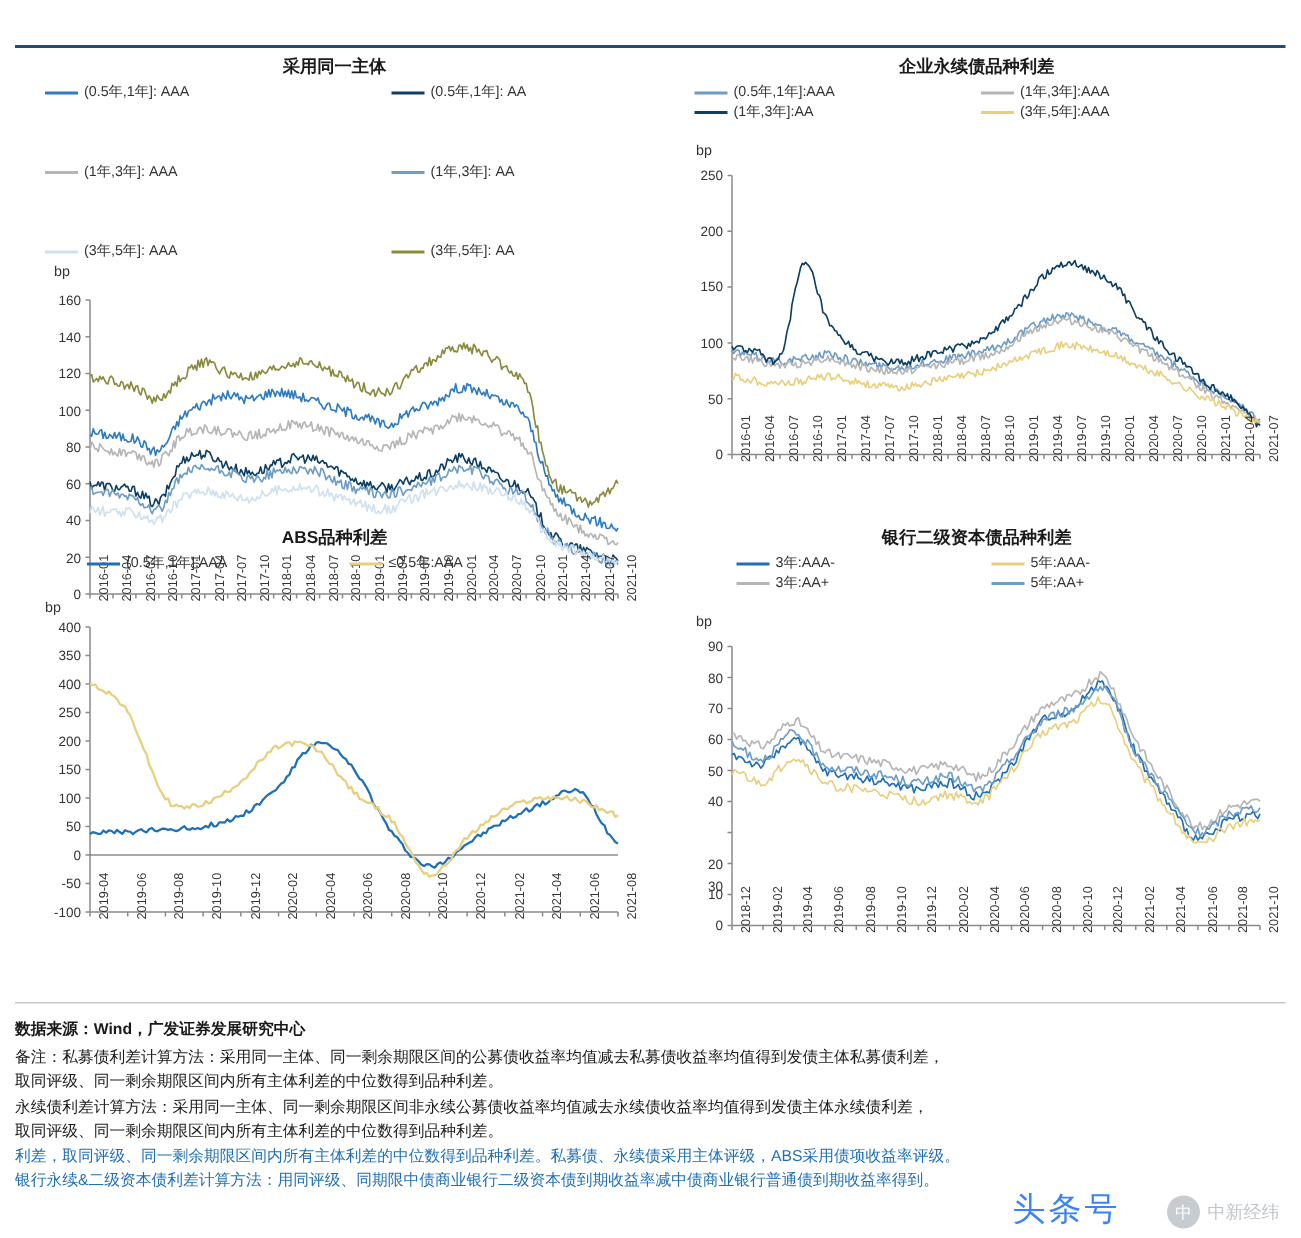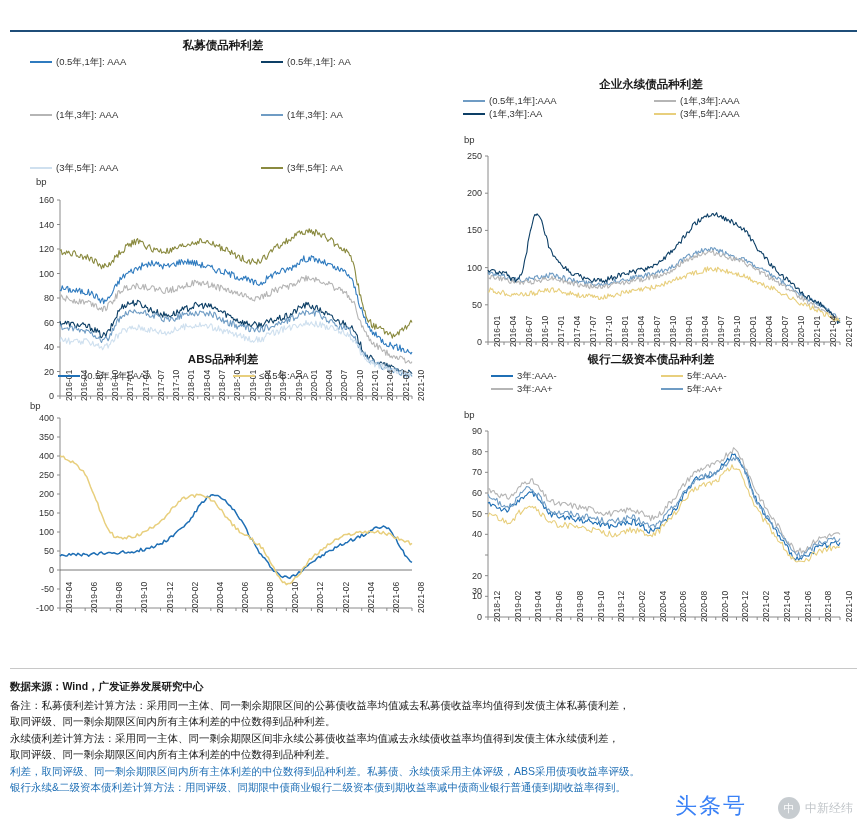--- a/index.html
+++ b/index.html
@@ -84,21 +84,21 @@
   }
 </style>
 </head>
 <body>
 
 <div class="page">
 
   <div class="title-rule"></div>
 
   <div class="panel" style="left:14px;top:38px;width:418px;height:312px;">
-    <div class="panel-title">私募债品种利差</div>
+    <div class="panel-title">采用同一主体</div>
     <div class="legend" id="legend-0" style="grid-template-columns:190px 190px;column-gap:6px;row-gap:1px;width:386px;gap:41px;">
         <div class="legend-item">
           <span class="legend-swatch" style="background: rgb(47, 123, 191);"></span>
           <span class="legend-label">(0.5年,1年]: AAA</span>
         </div>
         <div class="legend-item">
           <span class="legend-swatch" style="background: rgb(13, 63, 102);"></span>
           <span class="legend-label">(0.5年,1年]: AA</span>
         </div>
         <div class="legend-item">
@@ -192,21 +192,21 @@
         <span class="xtick" style="left: 310.174px; top: 225px;">2020-04</span>
         <span class="xtick" style="left: 325.478px; top: 225px;">2020-07</span>
         <span class="xtick" style="left: 340.783px; top: 225px;">2020-10</span>
         <span class="xtick" style="left: 356.087px; top: 225px;">2021-01</span>
         <span class="xtick" style="left: 371.391px; top: 225px;">2021-04</span>
         <span class="xtick" style="left: 386.696px; top: 225px;">2021-07</span>
         <span class="xtick" style="left: 402px; top: 225px;">2021-10</span>
       </div>
   </div>
 
-  <div class="panel" style="left:442px;top:38px;width:418px;height:312px;margin-top:39px;">
+  <div class="panel" style="left:442px;top:38px;width:418px;height:312px;">
     <div class="panel-title">企业永续债品种利差</div>
     <div class="legend" id="legend-1" style="grid-template-columns:185px 185px;column-gap:6px;row-gap:1px;width:376px;">
         <div class="legend-item">
           <span class="legend-swatch" style="background: rgb(111, 156, 196);"></span>
           <span class="legend-label">(0.5年,1年]:AAA</span>
         </div>
         <div class="legend-item">
           <span class="legend-swatch" style="background: rgb(181, 181, 181);"></span>
           <span class="legend-label">(1年,3年]:AAA</span>
         </div>

